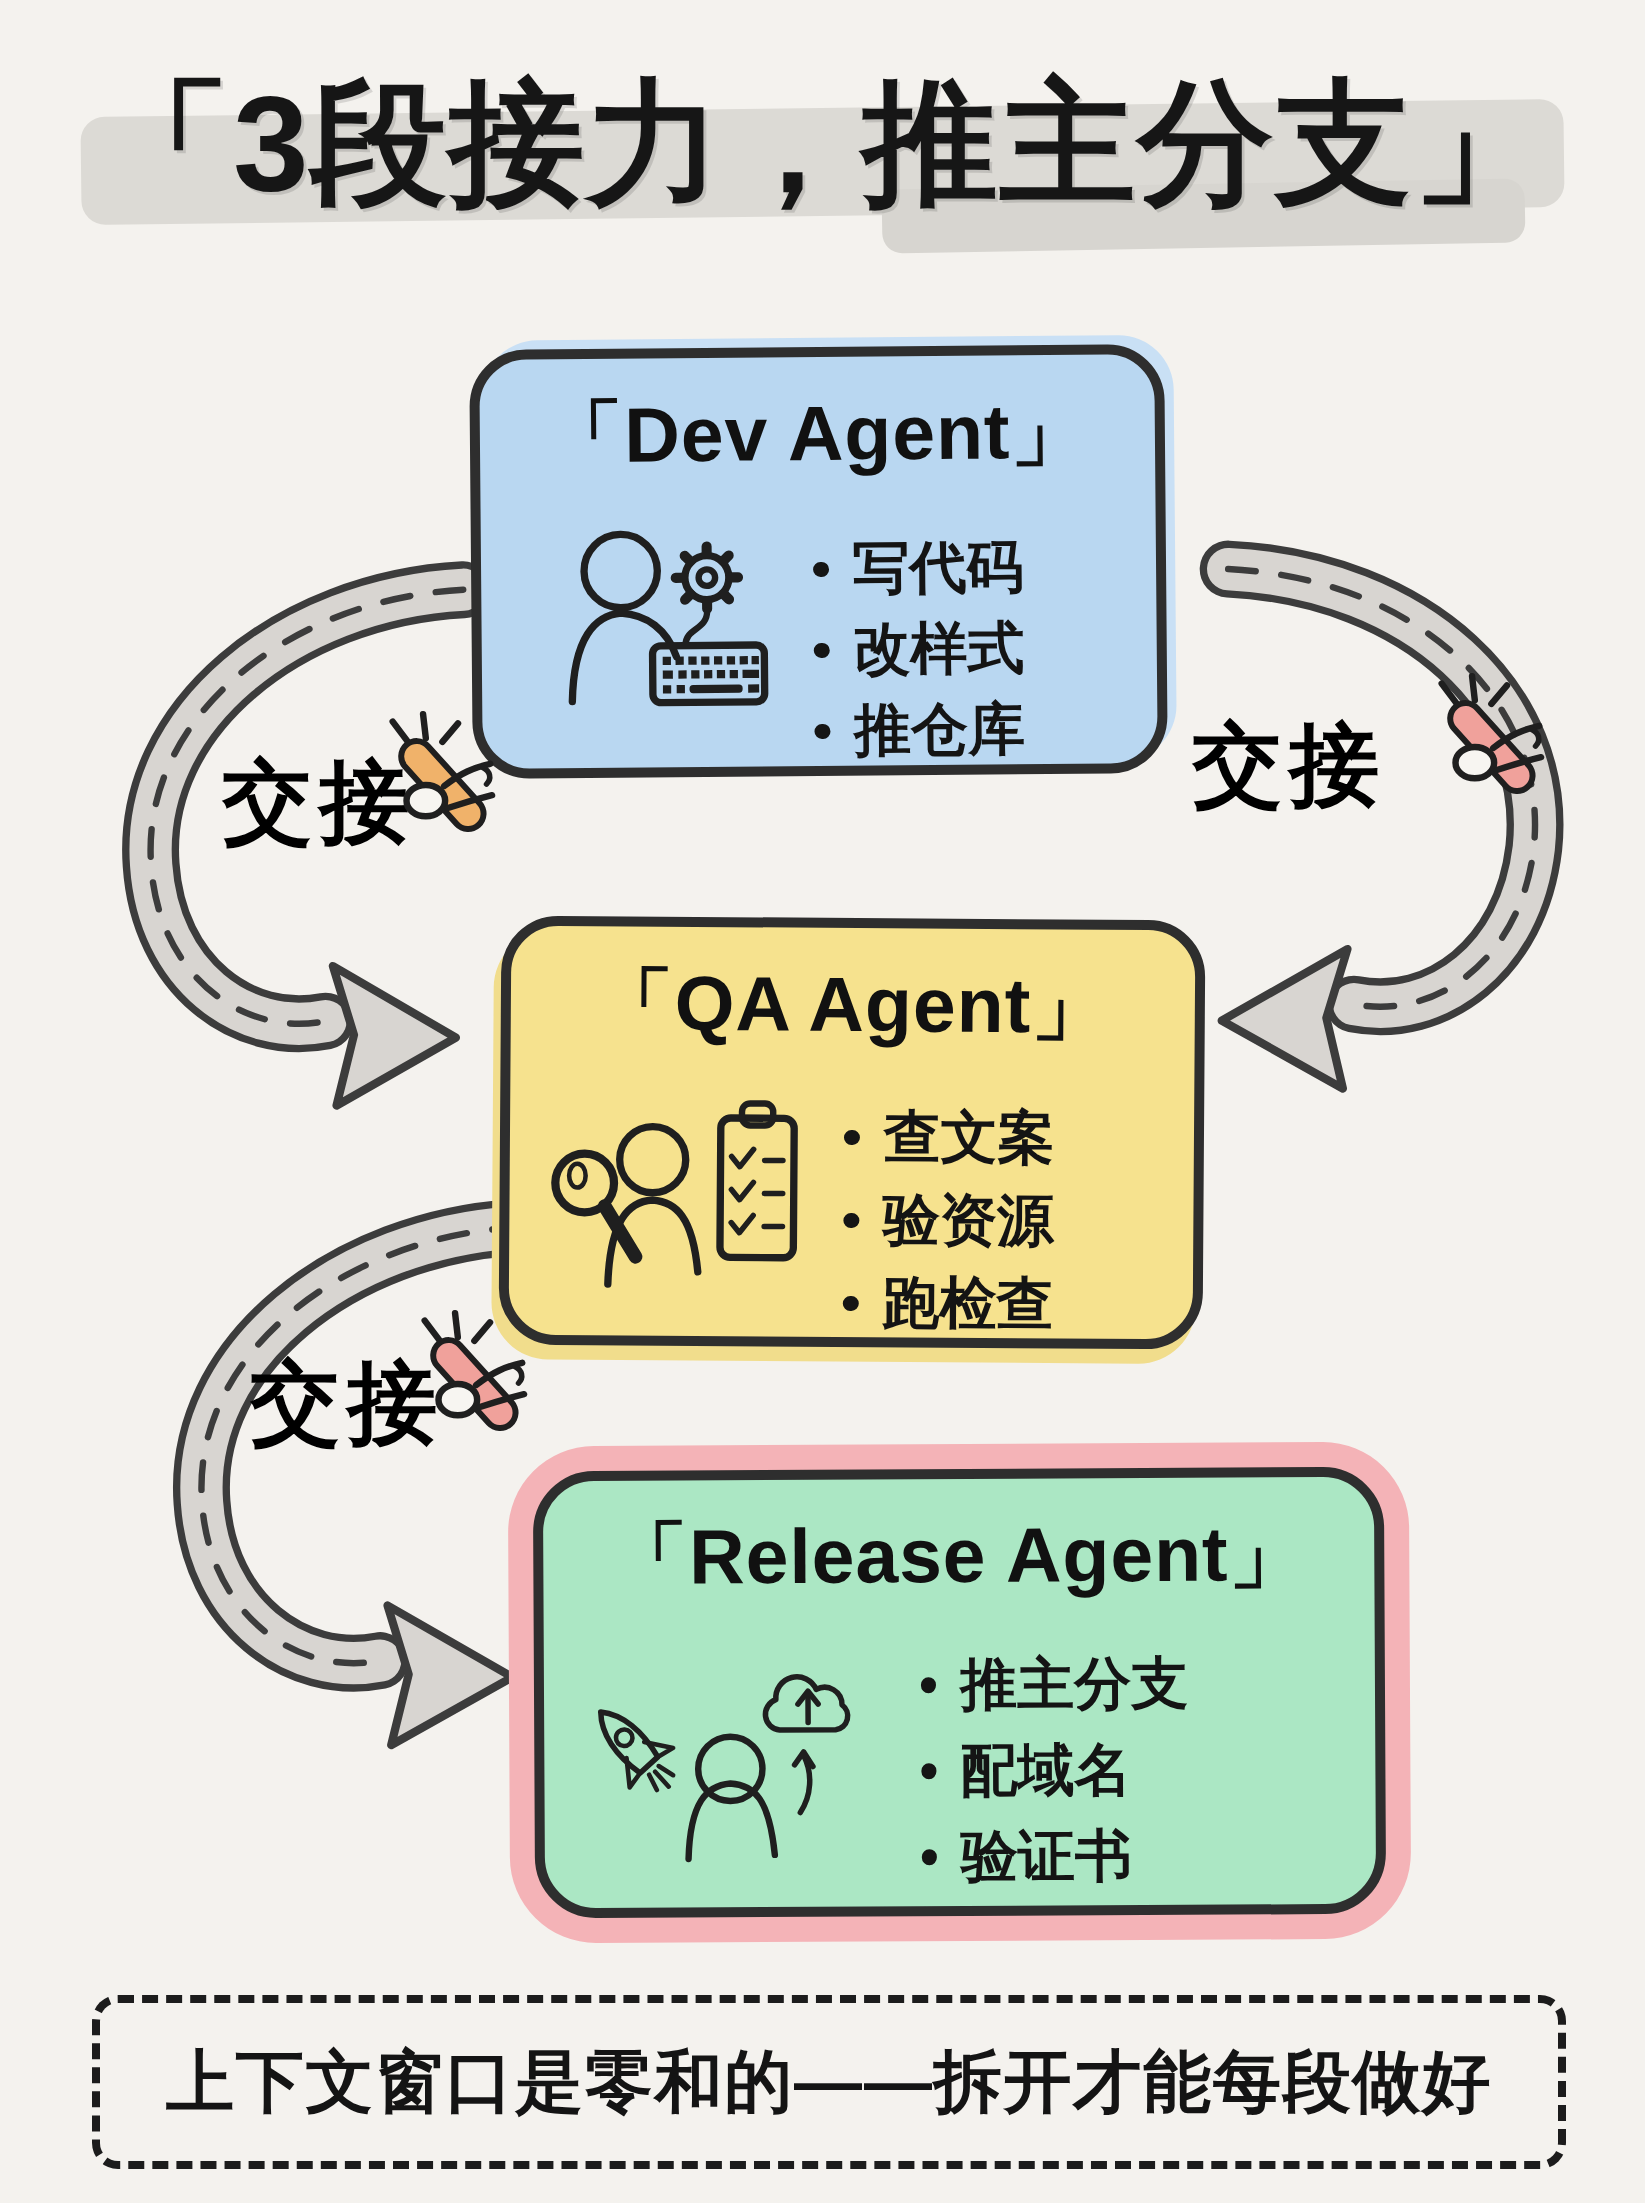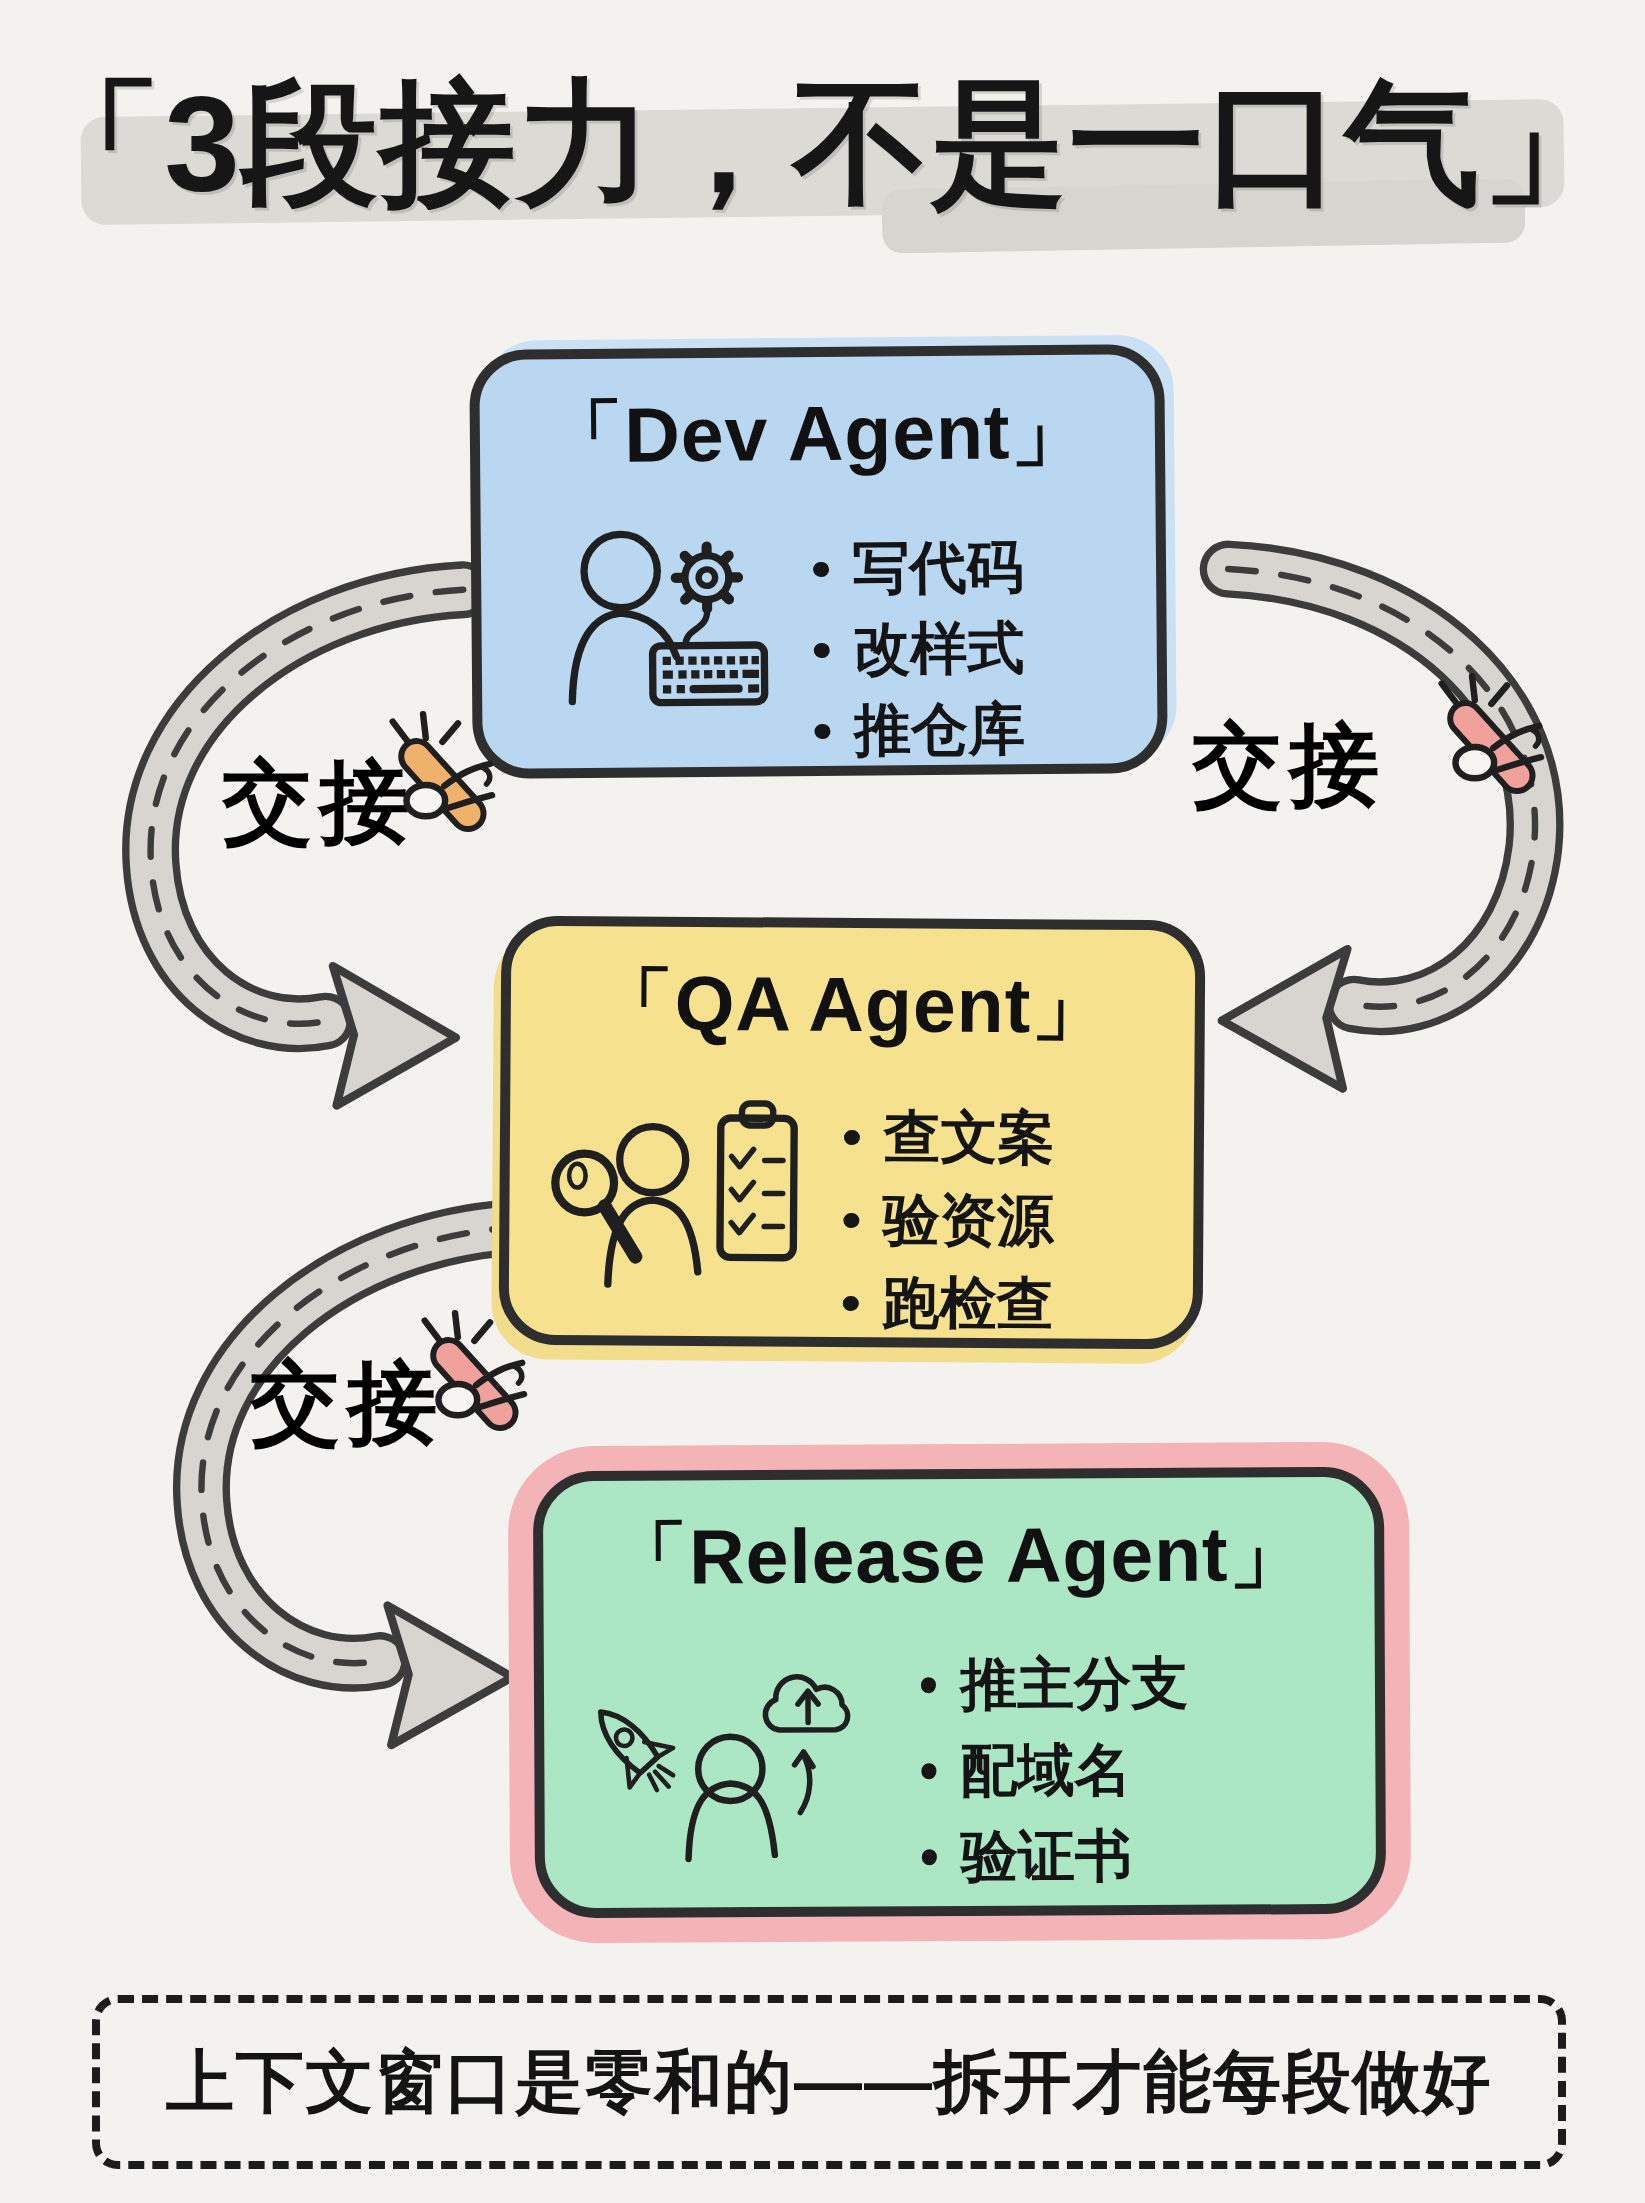--- a/index.html
+++ b/index.html
@@ -86,21 +86,21 @@
   
   .ink{fill:none;stroke:#1f1f1f;stroke-linecap:round;stroke-linejoin:round;}
 </style>
 </head>
 <body>
 
 <div id="canvas">
 
   <div class="title-highlight"></div>
   <div class="title-highlight2"></div>
-  <div class="main-title">「3段接力，不是一口气」</div>
+  <div class="main-title">「3段接力，推主分支」</div>
 
   <svg class="road" style="left:96px;top:542px;" width="404" height="592" viewBox="0 0 440 645">
     <path class="edge" d="M 400,52 C 210,62 48,192 60,352 C 68,472 160,540 250,522"></path>
     <path class="tarmac" d="M 400,52 C 210,62 48,192 60,352 C 68,472 160,540 250,522"></path>
     <path class="dash" d="M 400,52 C 210,62 48,192 60,352 C 68,472 160,540 250,522"></path>
     <path class="head" d="M 258,462 L 392,540 L 262,614 L 281,537 Z"></path>
   </svg>
 
   <svg class="road" style="left:1159px;top:525px;" width="432" height="592" viewBox="0 0 470 645">
     <path class="edge" d="M 75,48 C 280,58 425,192 408,352 C 394,472 302,540 212,522"></path>

